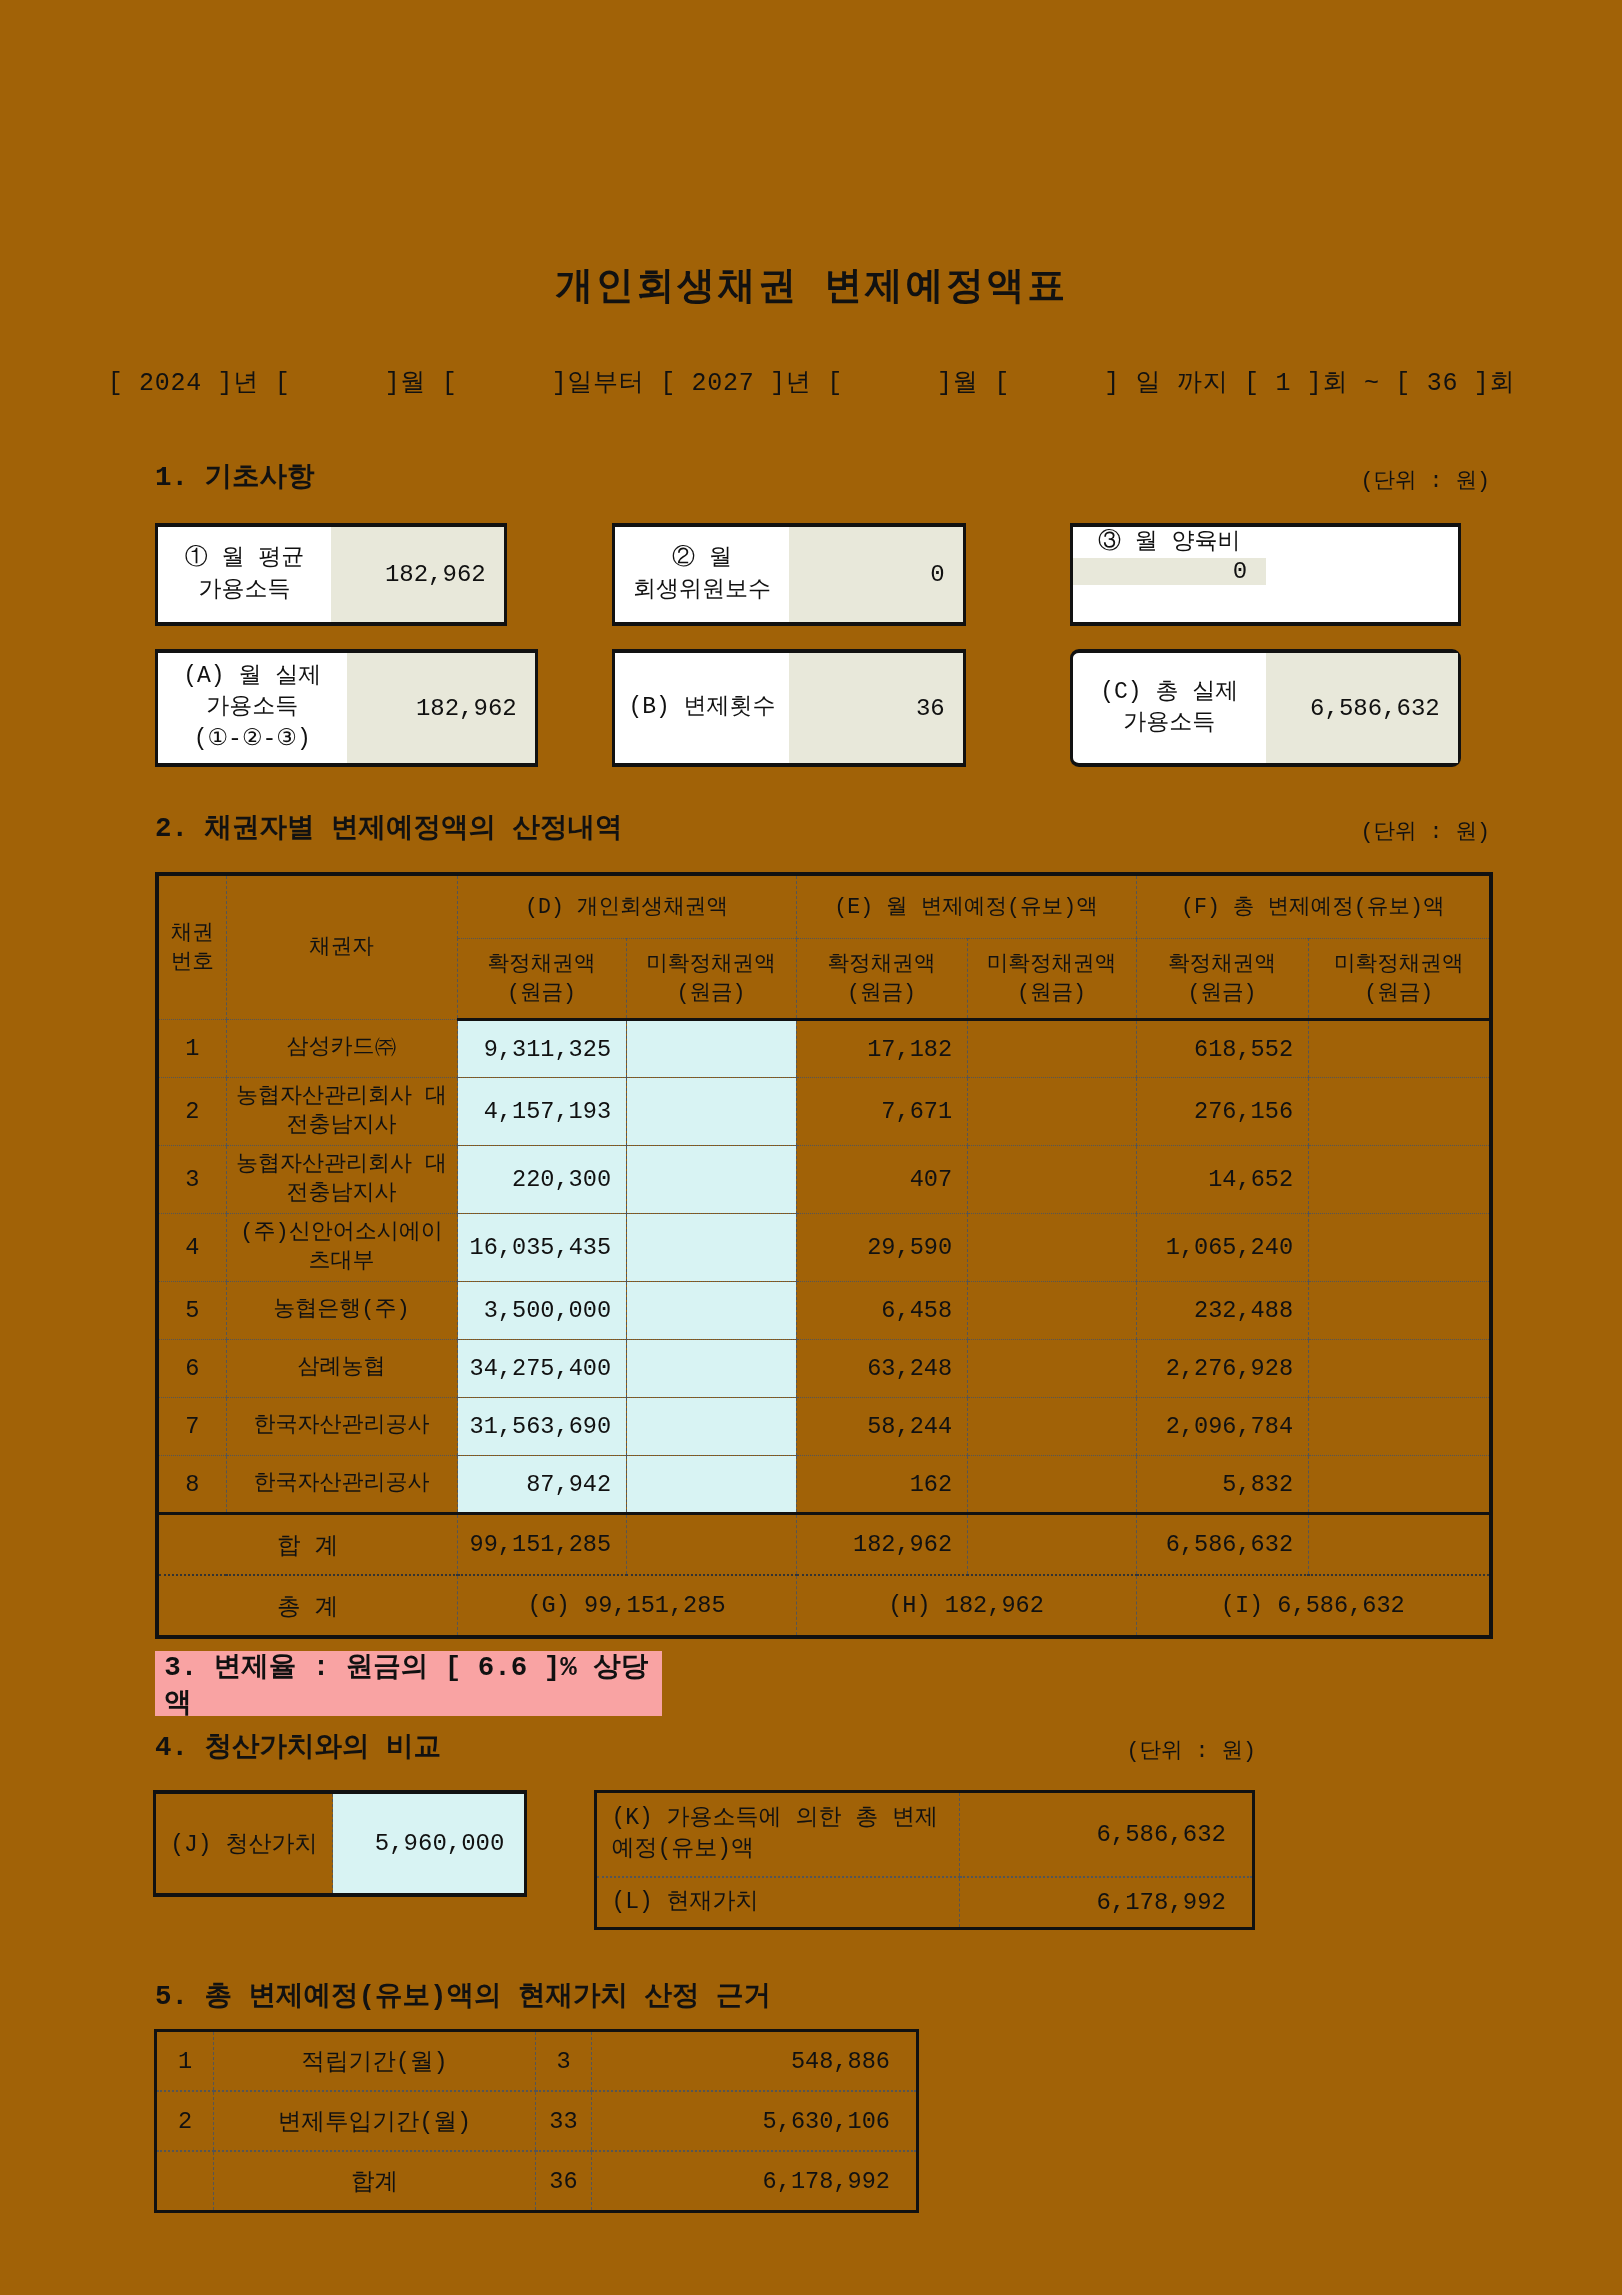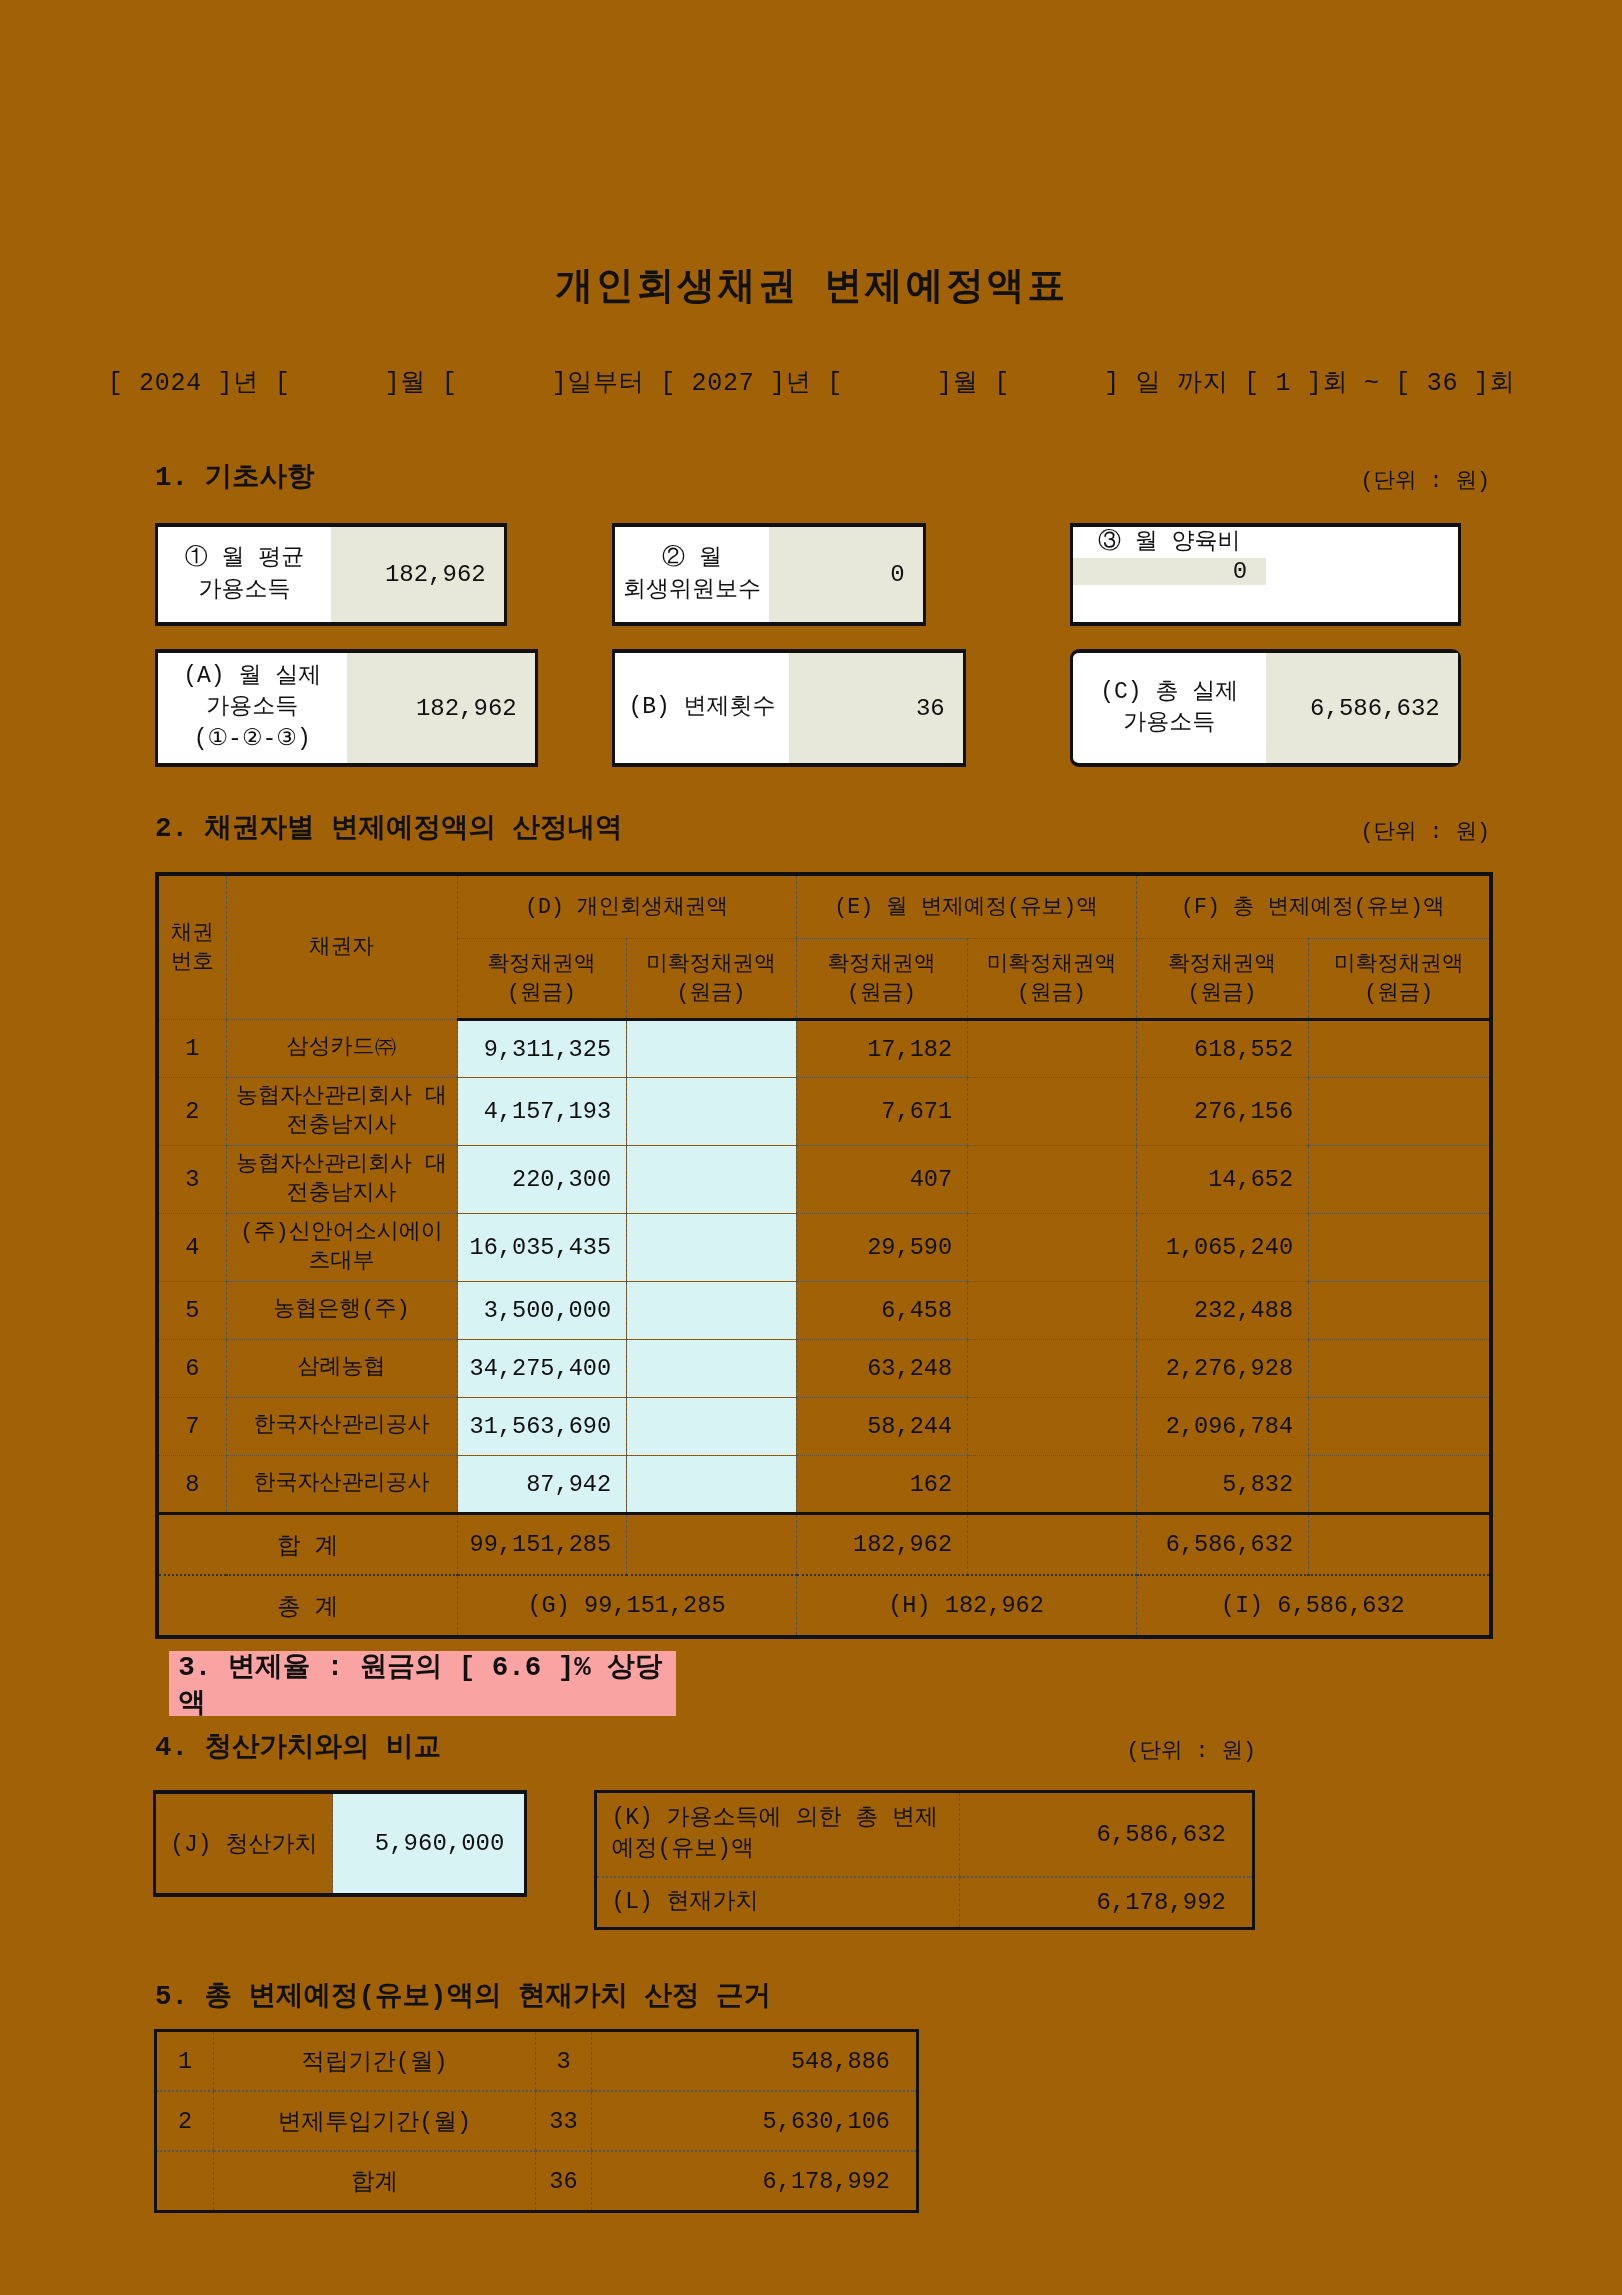--- a/index.html
+++ b/index.html
@@ -39,21 +39,21 @@
   .info-box .lbl{
     width:50%;display:flex;align-items:center;justify-content:center;
     text-align:center;font-size:23px;line-height:1.35;
   }
   .info-box .val{
     width:50%;background:#e8e8da;display:flex;align-items:center;
     justify-content:flex-end;padding-right:18.3px;box-sizing:border-box;
     font-size:24px;
   }
   .b1{left:155px;top:523px;width:352px;height:103px;justify-content:space-between;}
-  .b2{left:612px;top:523px;width:314px;height:103px;}
+  .b2{left:612px;top:523px;width:354px;height:103px;}
   .b3{left:1070px;top:523px;width:391px;height:103px;flex-direction:column;}
   .b4{left:155px;top:649px;width:383px;height:118px;}
   .b5{left:612px;top:649px;width:354px;height:118px;}
   .b6{left:1070px;top:649px;width:391px;height:118px;border-radius:9px;}
 
   
   table{border-collapse:collapse;table-layout:fixed;}
   .cred-table{
     position:absolute;left:155px;top:872px;width:1335px;
     border:4.6px solid #111;font-size:23.6px;
@@ -71,21 +71,21 @@
   .cred-table .creditor{font-size:22px;line-height:1.3;}
   .h1{height:58px;}
   .h2{height:68px;}
   .cyan{background:#d8f3f3;}
   .lastdata td{border-bottom:3.9px solid #111;}
   .subtotal-row td{height:59px;border-top:3.9px solid #111;}
   .total-row td{height:59px;border-top:2.6px dotted #333;}
 
   
   .rate-banner{
-    position:absolute;left:169px;top:1651px;width:507px;height:65px;
+    position:absolute;left:155px;top:1651px;width:507px;height:65px;
     background:#f9a3a3;display:flex;align-items:center;
     padding-left:9.2px;box-sizing:border-box;
     font-size:27.5px;font-weight:bold;
   }
 
   
   .jbox{
     position:absolute;left:153px;top:1790px;width:374px;height:107px;
     display:flex;box-sizing:border-box;
     border-top:4.6px solid #111;border-bottom:4.6px solid #111;

